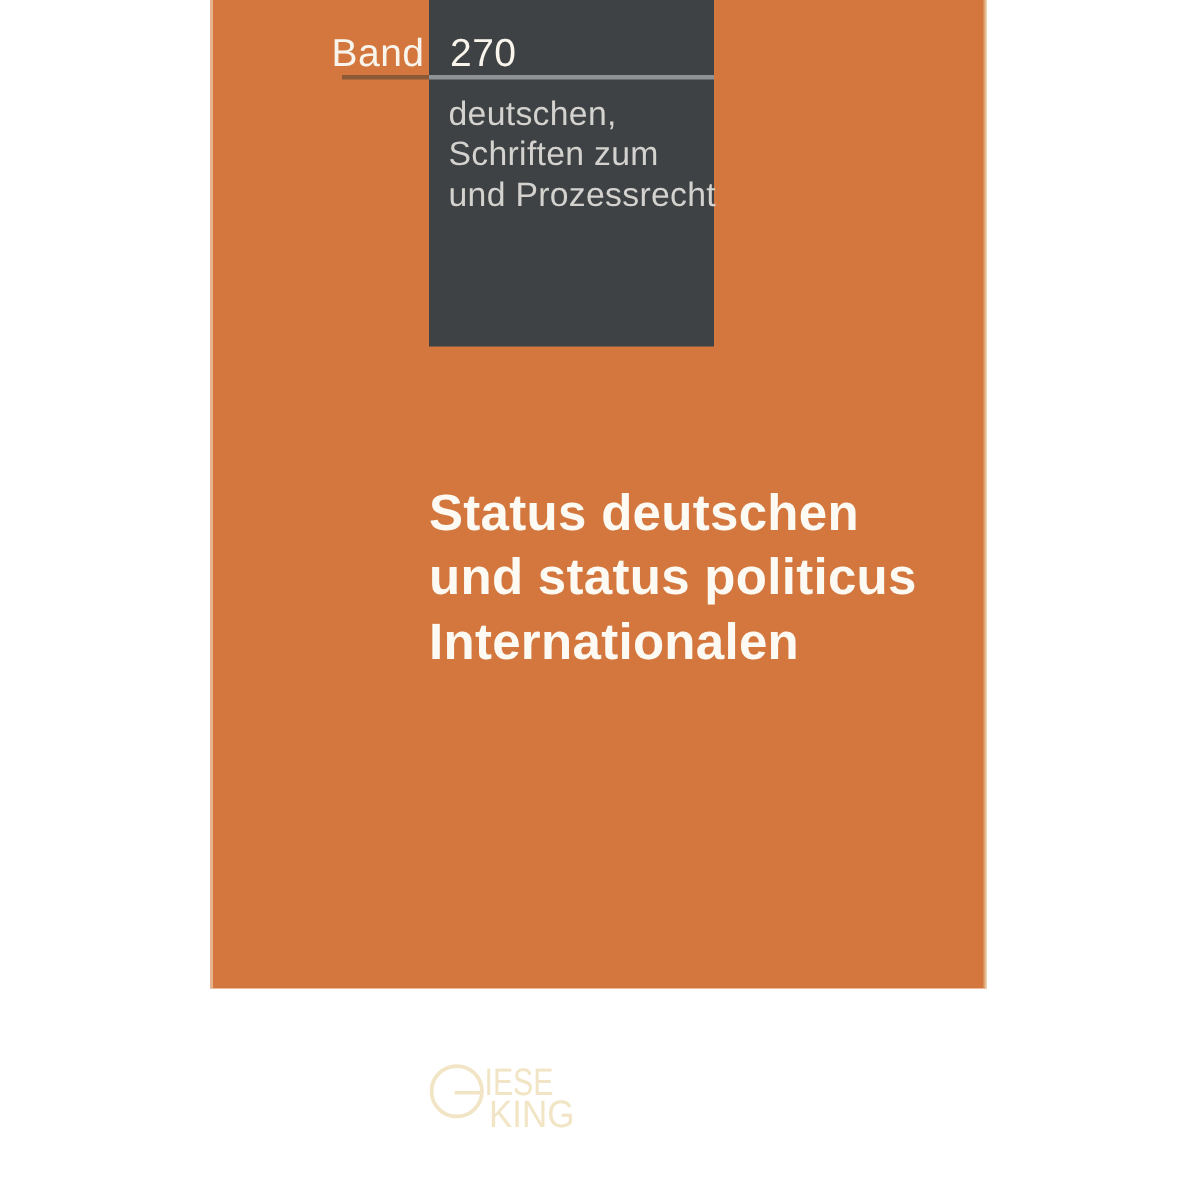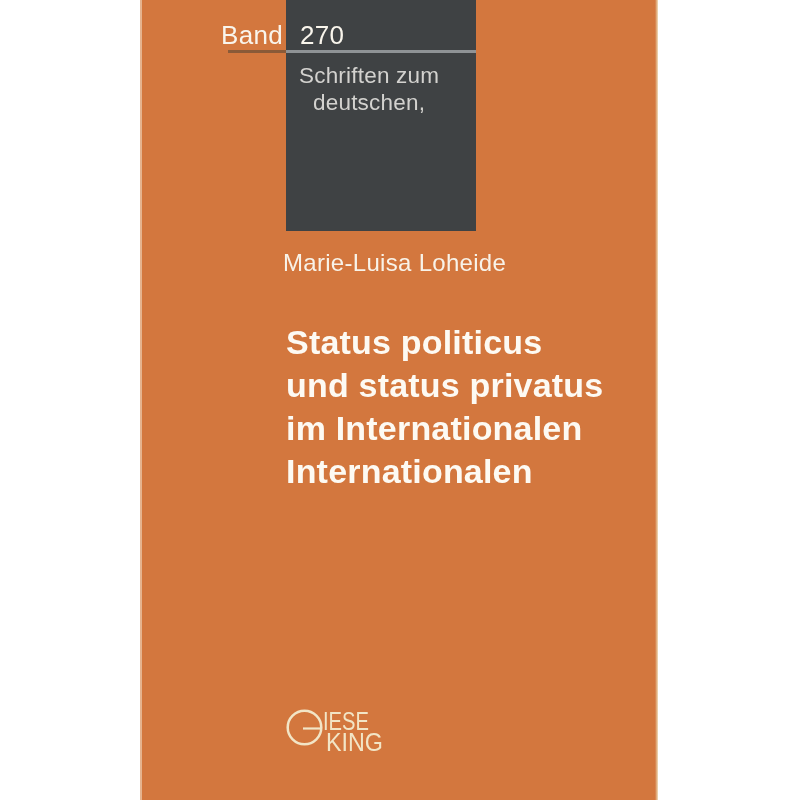--- a/index.html
+++ b/index.html
@@ -15,21 +15,21 @@
     width: 800px;
     height: 800px;
     background: #ffffff;
     overflow: hidden;
   }
   .cover {
     position: absolute;
     left: 140px;
     top: 0;
     width: 518px;
-    height: 800px;
+    height: 659px;
     background: #d3773e;
     text-decoration: underline;
   }
   
   .cover::before {
     content: "";
     position: absolute;
     right: 0; top: 0; bottom: 0;
     width: 3px;
     background: linear-gradient(to right, rgba(240,226,196,0), #eedfbd);
@@ -43,21 +43,20 @@
     background: rgba(248,240,222,0.5);
     pointer-events: none;
   }
   .series-box {
     position: absolute;
     left: 146px;
     top: 0;
     width: 190px;
     height: 231px;
     background: #3f4244;
-    text-align: center;
   }
   .band-label {
     position: absolute;
     left: 0;
     top: 21px;
     width: 143px;
     text-align: right;
     font-size: 26px;
     line-height: 28px;
     color: #f9f5ec;
@@ -136,31 +135,30 @@
   <div class="cover">
 
     <div class="band-label">Band</div>
 
     <div class="rule-left"></div>
 
     <div class="series-box">
       <div class="rule-right"></div>
       <div class="band-number">270</div>
       <div class="series-text">
+        <div>deutschen,</div>
         <div>Schriften zum</div>
-        <div>deutschen,</div>
+        <div>und Prozessrecht</div>
       </div>
     </div>
 
-    <div class="author">Marie-Luisa Loheide</div>
 
     <div class="title">
-      <div>Status politicus</div>
-      <div>und status privatus</div>
-      <div>im Internationalen</div>
+      <div>Status deutschen</div>
+      <div>und status politicus</div>
       <div>Internationalen</div>
     </div>
 
     <svg class="logo" width="108" height="52" viewBox="0 0 108 52">
       <circle cx="18.5" cy="20.5" r="16.8" fill="none" stroke="#f2e5c6" stroke-width="2.5"></circle>
       <line x1="17" y1="21.5" x2="35.2" y2="21.5" stroke="#f2e5c6" stroke-width="2.2"></line>
       <text x="37" y="22.8" font-size="25.5" textLength="46" lengthAdjust="spacingAndGlyphs">IESE</text>
       <text x="40" y="44" font-size="25.5" textLength="57" lengthAdjust="spacingAndGlyphs">KING</text>
     </svg>
 

